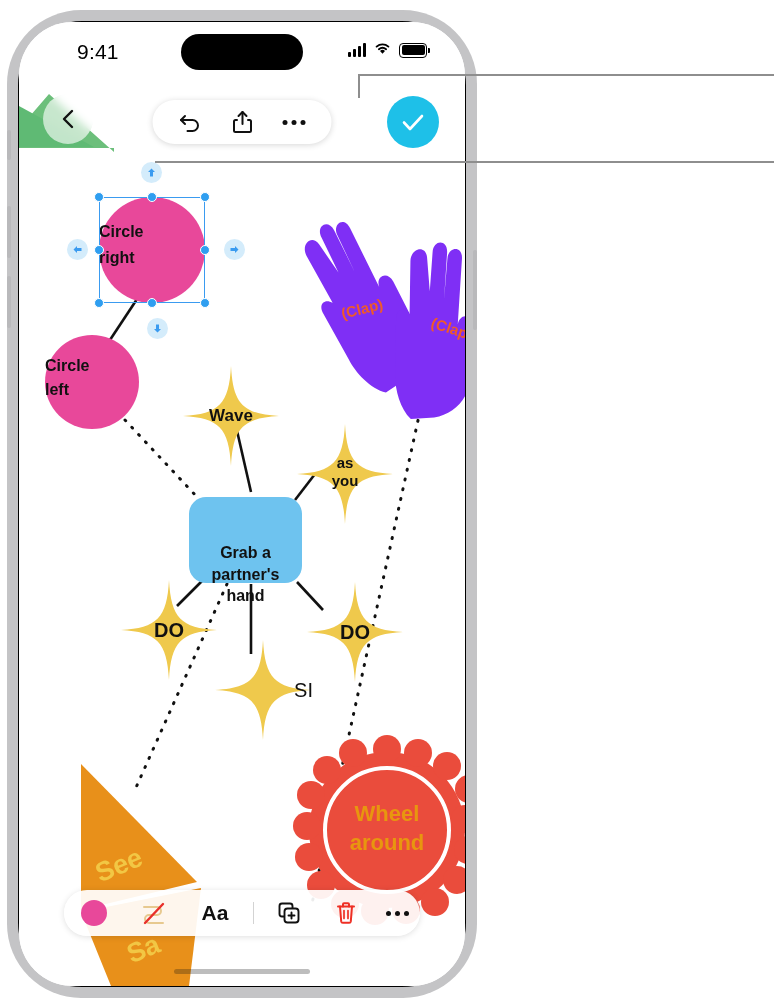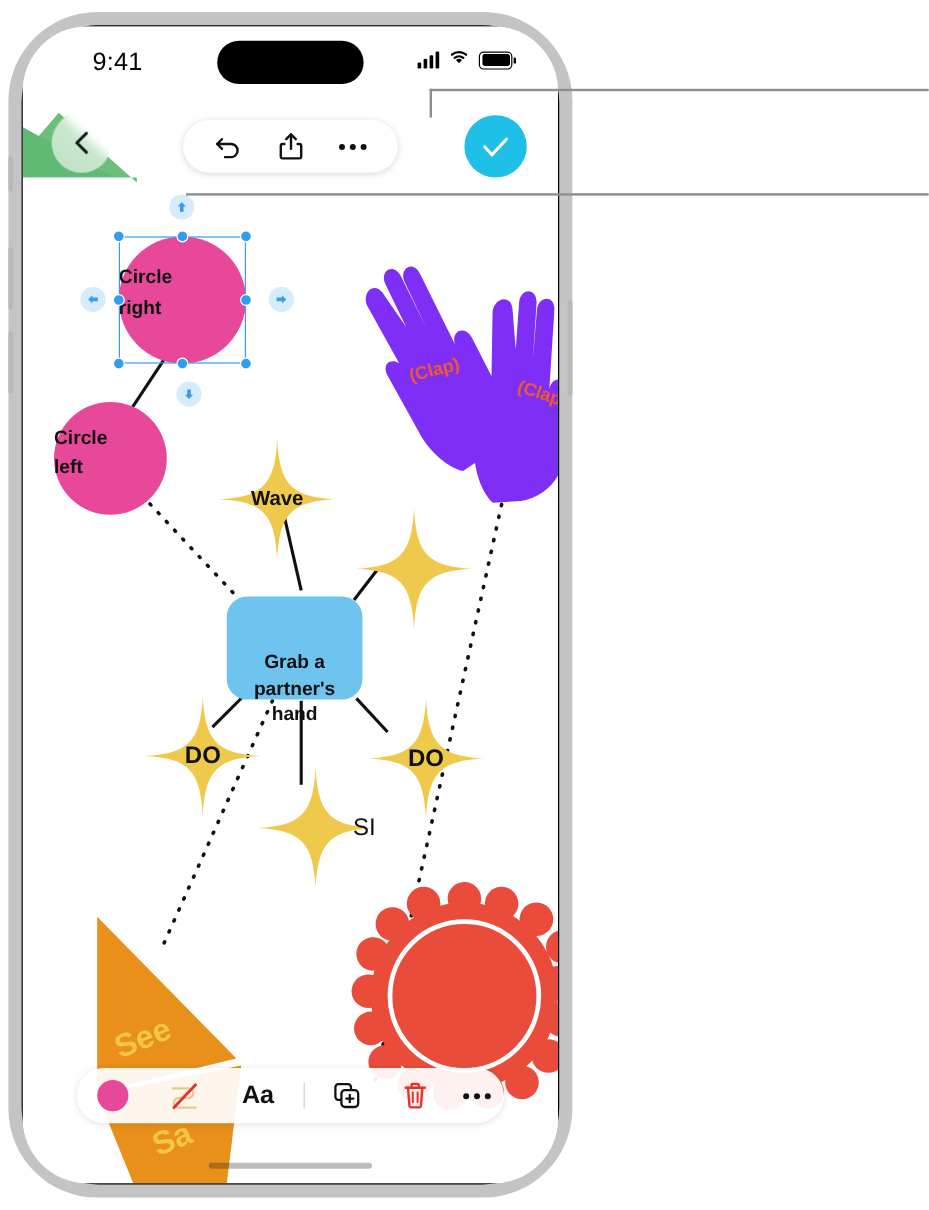--- a/index.html
+++ b/index.html
@@ -191,38 +191,48 @@
       </div>
 
       <div class="shape" style="left:308px;top:278px;width:70px;color:#f05a28;font-size:15px;
                   font-weight:bold;transform:rotate(-14deg);text-align:center;">(Clap)</div>
       <div class="shape" style="left:398px;top:298px;width:70px;color:#f05a28;font-size:15px;
                   font-weight:bold;transform:rotate(18deg);text-align:center;">(Clap)</div>
 
       <div class="shape" style="left:162px;top:384px;width:100px;text-align:center;font-size:17px;
                   font-weight:bold;color:#111;">Wave</div>
 
+      <div class="shape" style="left:276px;top:432px;width:100px;text-align:center;font-size:15px;
+                  font-weight:bold;color:#111;line-height:1.2;">
+        <div>as</div>
+        <div>you</div>
+      </div>
 
       <div class="shape" style="left:170px;top:494px;width:113px;text-align:center;font-size:16px;
                   font-weight:bold;color:#111;line-height:1.35;margin-top:26px;">
         <div>Grab a</div>
         <div>partner's</div>
         <div>hand</div>
       </div>
 
       <div class="shape" style="left:100px;top:597px;width:100px;text-align:center;font-size:20px;
                   font-weight:bold;color:#111;">DO</div>
       <div class="shape" style="left:286px;top:599px;width:100px;text-align:center;font-size:20px;
                   font-weight:bold;color:#111;">DO</div>
       <div class="shape" style="left:194px;top:657px;width:100px;text-align:right;font-size:20px;
                   font-weight:normal;color:#111;">SI</div>
 
       <div class="tri-lbl" style="left:76px;top:828px;">See</div>
       <div class="tri-lbl" style="left:108px;top:912px;">Sa</div>
 
+      <div class="shape" style="left:308px;top:778px;width:120px;text-align:center;color:#e8960f;
+                  font-size:22px;font-weight:bold;line-height:1.3;">
+        <div>Wheel</div>
+        <div>around</div>
+      </div>
     </div>
 
     <div id="selbox" style="left:80px;top:175px;width:106px;height:106px;">
       <div class="handle" style="left:-6px;top:-6px;"></div>
       <div class="handle" style="left:47px;top:-6px;"></div>
       <div class="handle" style="right:-6px;top:-6px;"></div>
       <div class="handle" style="left:-6px;top:47px;"></div>
       <div class="handle" style="right:-6px;top:47px;"></div>
       <div class="handle" style="left:-6px;bottom:-6px;"></div>
       <div class="handle" style="left:47px;bottom:-6px;"></div>

